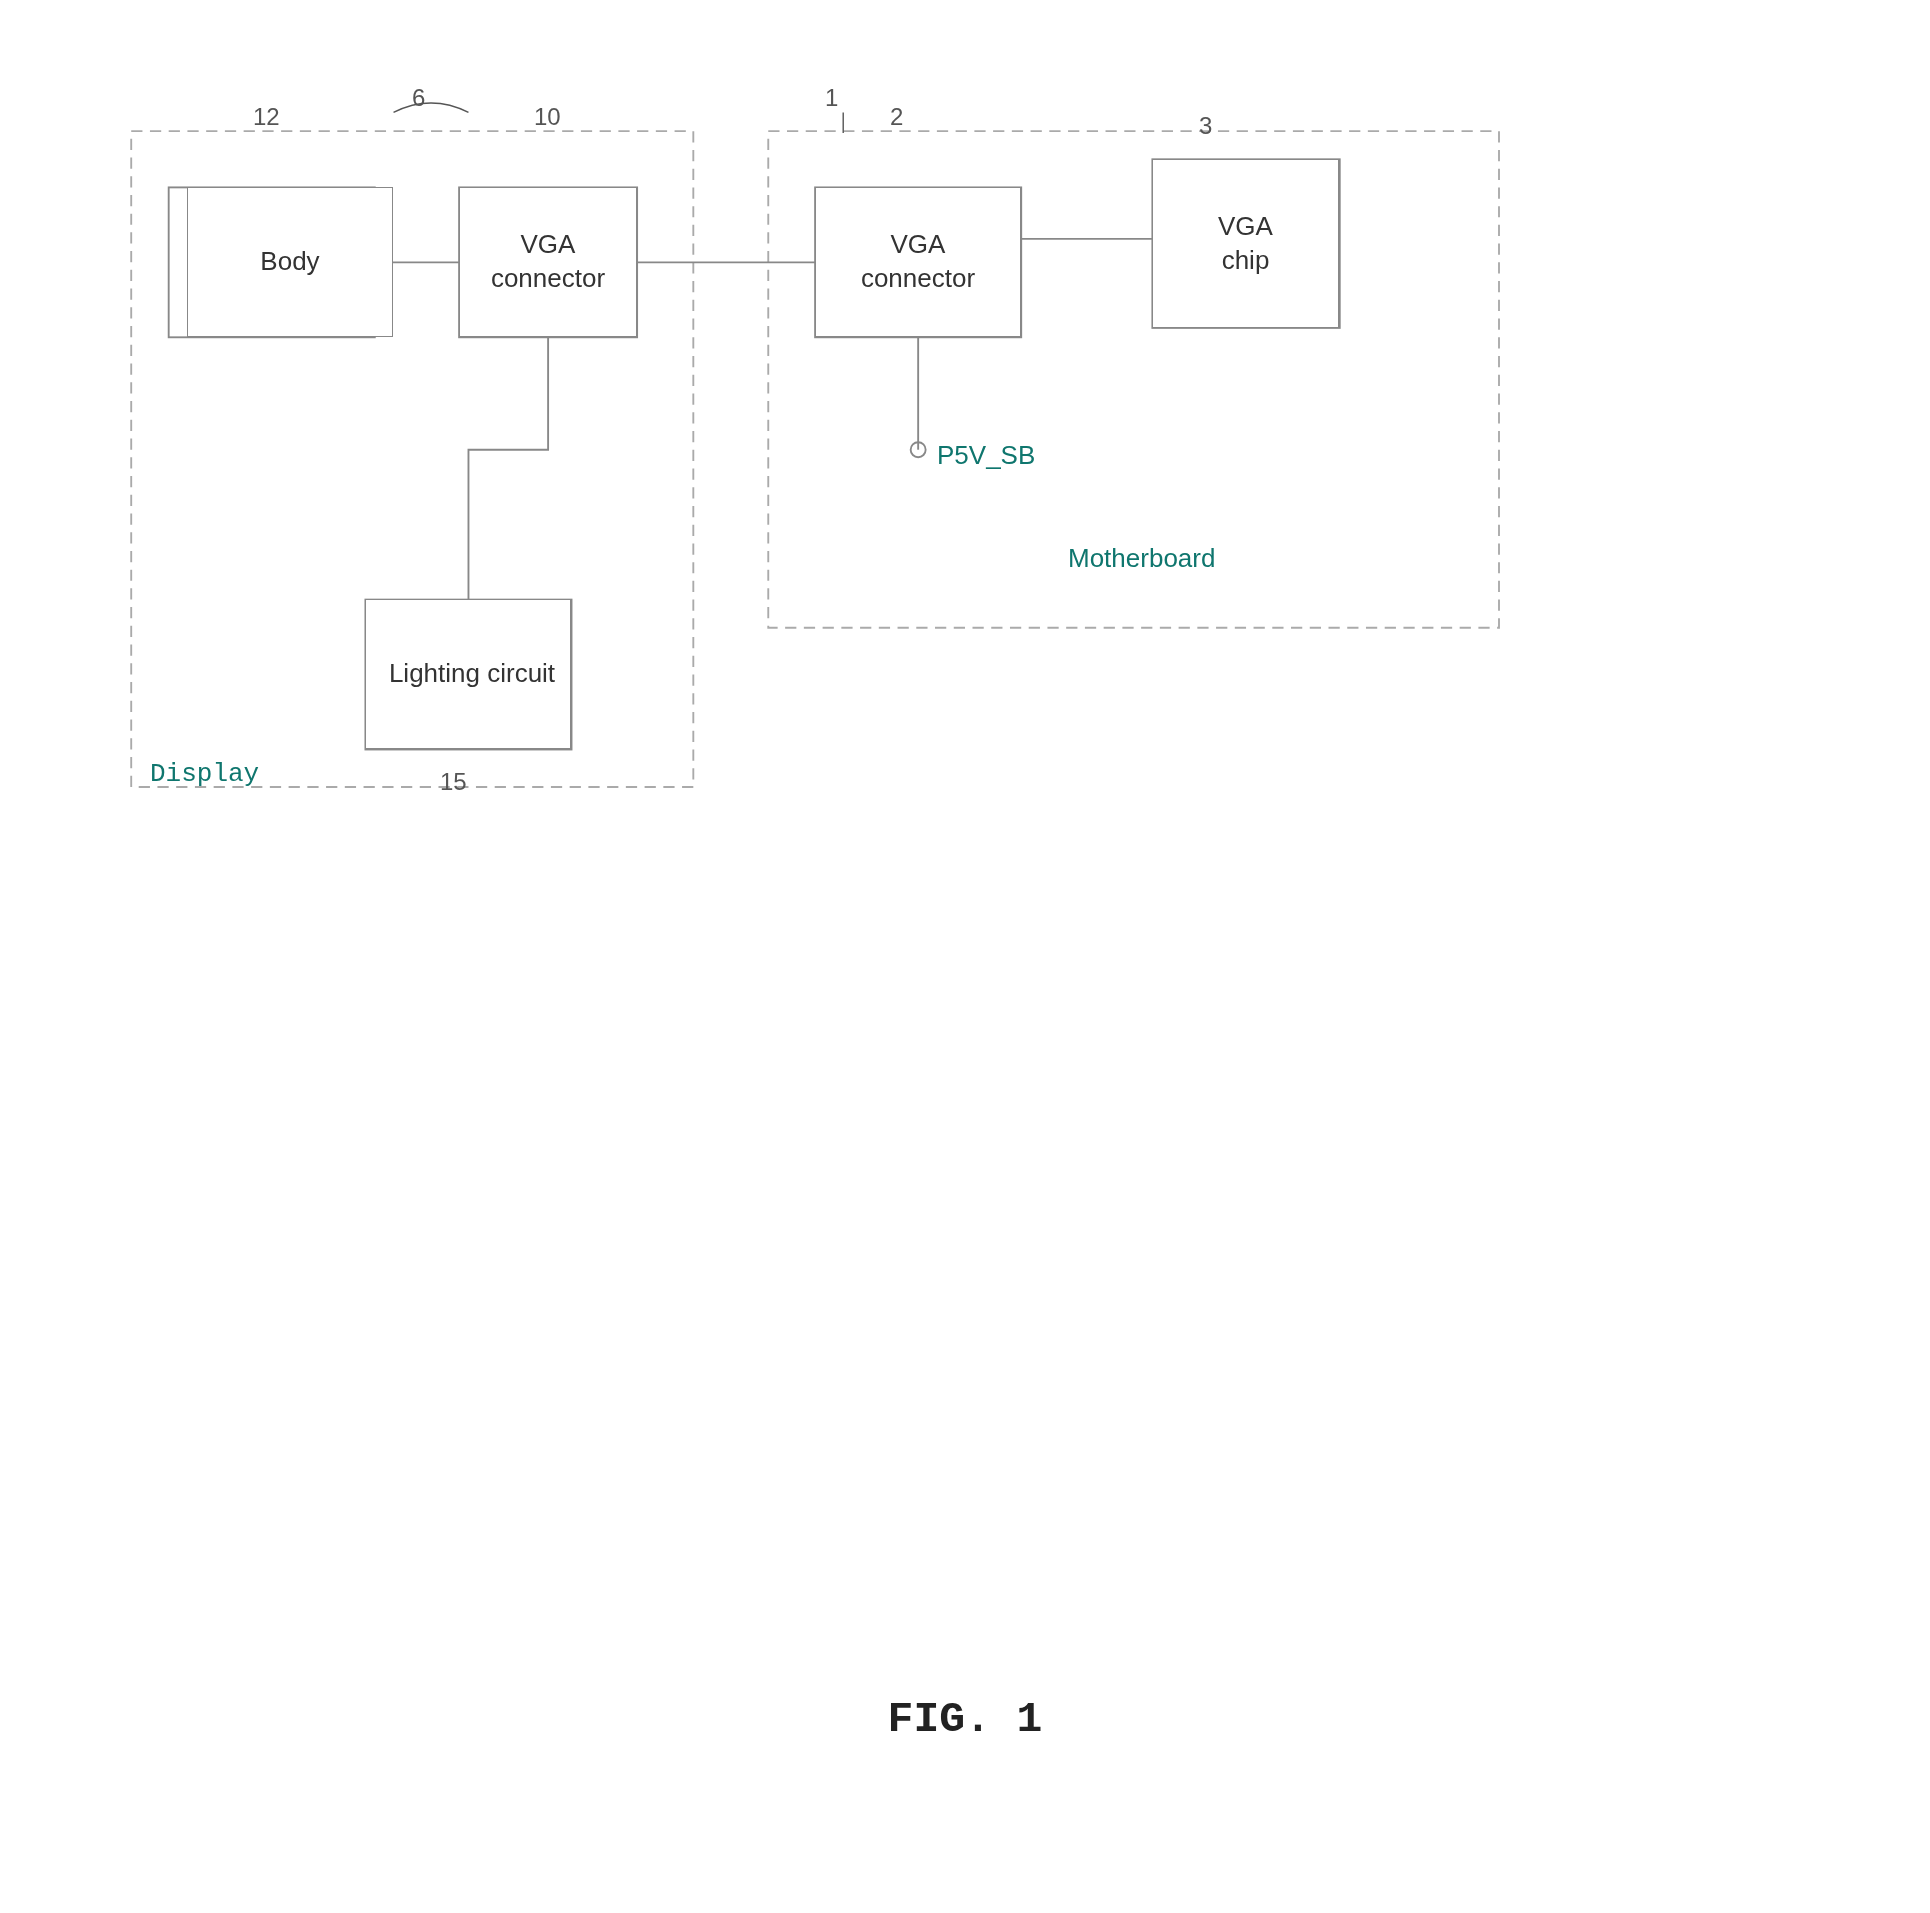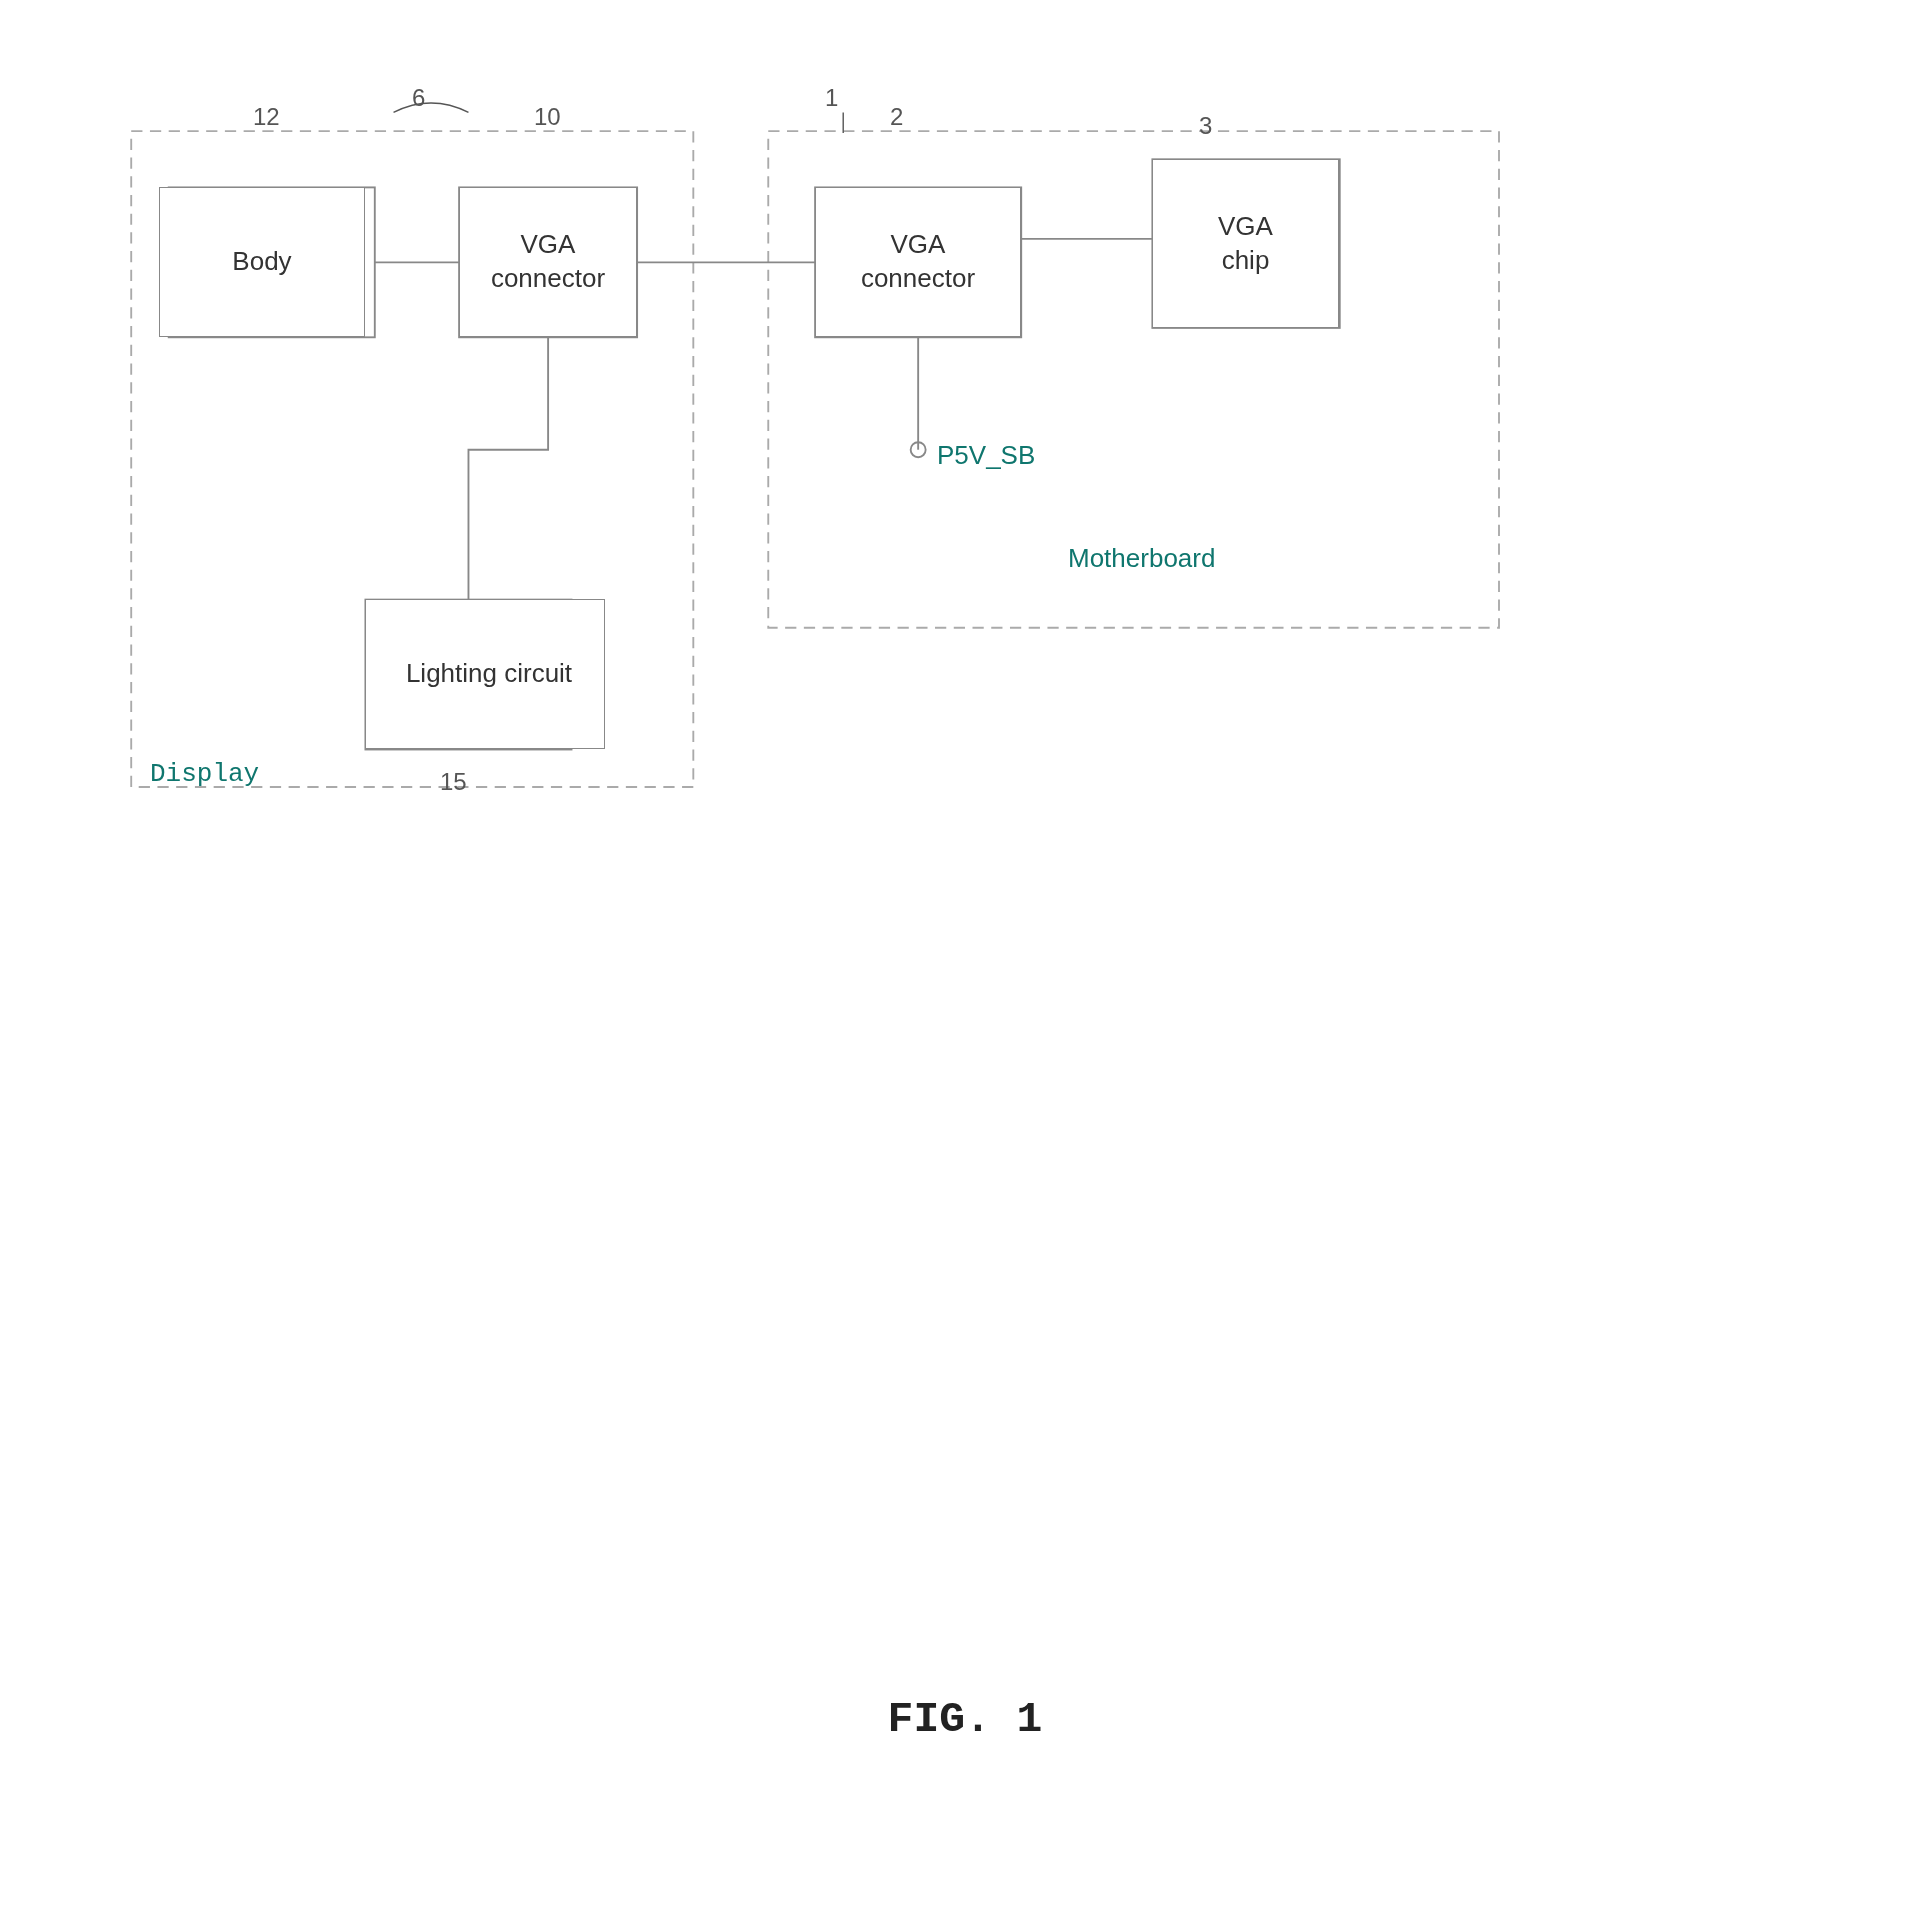--- a/index.html
+++ b/index.html
@@ -107,29 +107,29 @@
     <circle cx="900" cy="420" r="8" fill="none" stroke="#888" stroke-width="2"></circle>
 
     <path d="M 505 300 L 505 420 L 420 420 L 420 580" fill="none" stroke="#888" stroke-width="2"></path>
 
     <path d="M 340 60 Q 380 40 420 60" fill="none" stroke="#555" stroke-width="1.5"></path>
 
     <line x1="820" y1="60" x2="820" y2="82" stroke="#555" stroke-width="1.5"></line>
 
   </svg>
 
-  <div class="component-box" style="left:84px; top:131px; width:206px; height:150px;">
+  <div class="component-box" style="left:112px; top:131px; width:206px; height:150px;">
     <span>Body</span>
   </div>
 
   <div class="component-box" style="left:384px; top:131px; width:178px; height:150px;">
     <span>VGA<br>connector</span>
   </div>
 
-  <div class="component-box" style="left:290px; top:543px; width:240px; height:150px;padding-left:8px;">
+  <div class="component-box" style="left:290px; top:543px; width:206px; height:150px;padding-left:8px;">
     <span>Lighting
 circuit</span>
   </div>
 
   <div class="component-box" style="left:740px; top:131px; width:206px; height:150px;">
     <span>VGA<br>connector</span>
   </div>
 
   <div class="component-box" style="left:1077px; top:103px; width:187px; height:169px;">
     <span>VGA<br>chip</span>

